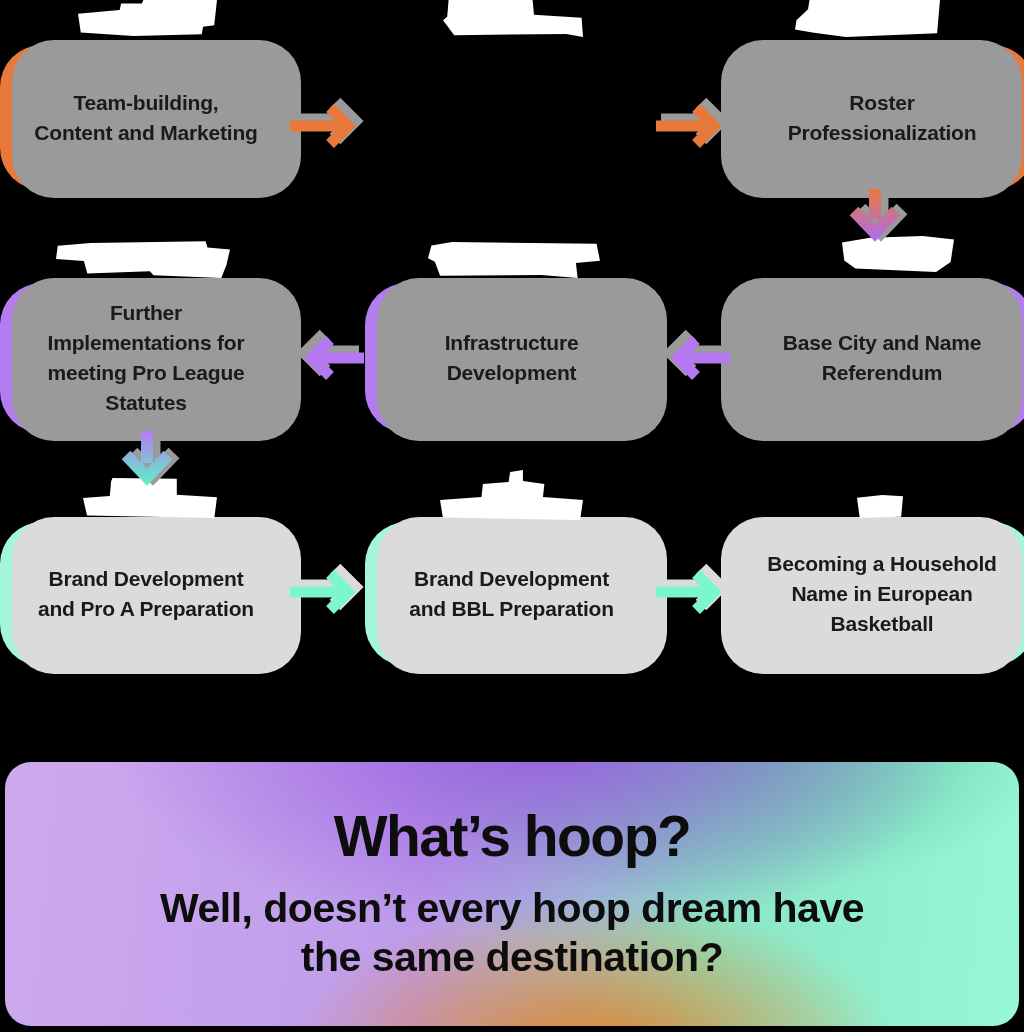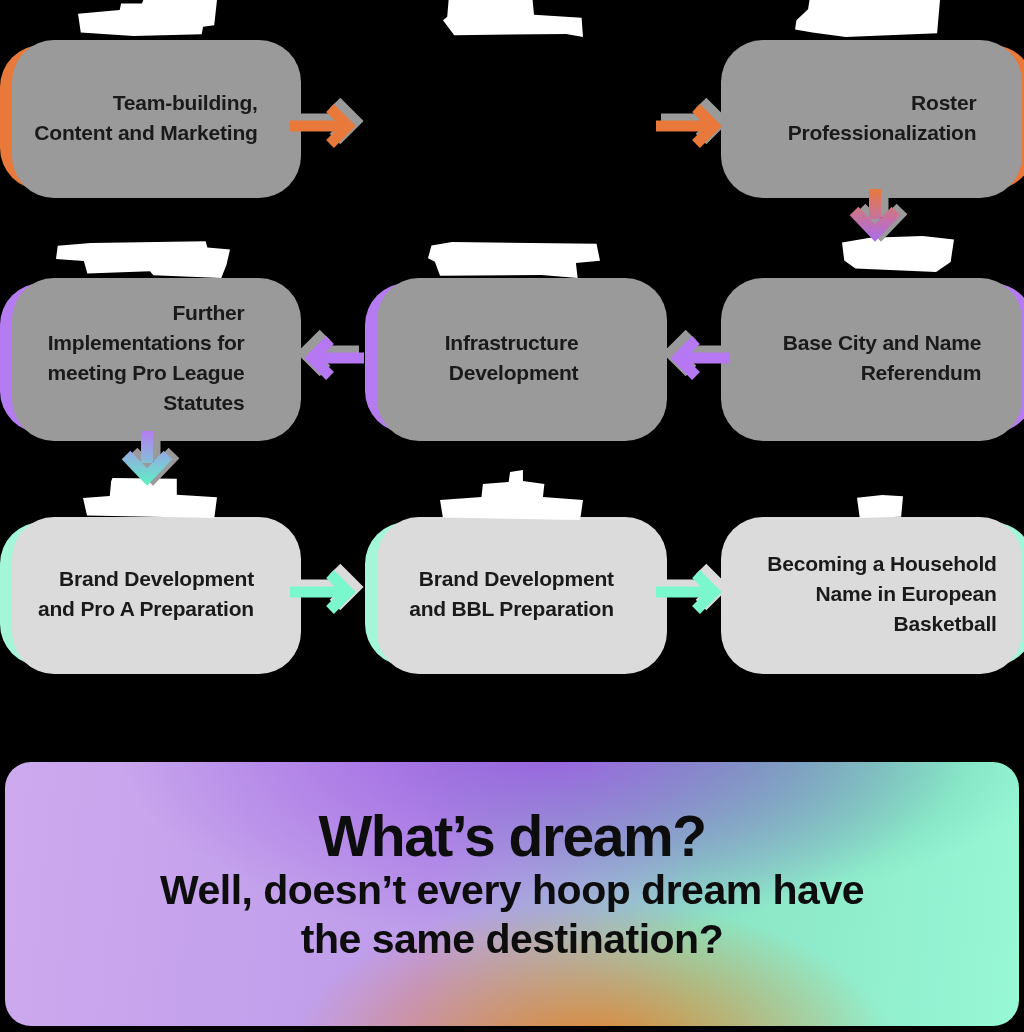--- a/index.html
+++ b/index.html
@@ -1,21 +1,21 @@
 <!DOCTYPE html>
 <html style="--orange: #E8793B; --purple: #B57CF2; --purple-arrow: #B678F2; --mint: #A4F6D9; --mint-arrow: #7BF7CE; --gray-shadow: #9A9A9A; --light-shadow: #DBDBDB; --label-white: #FFFFFF; --text-dark: #1A1A1A; --background: #000000; --banner-purple-light: #CDA9EE; --banner-purple-deep: #9C5FE2; --banner-mint: #97F8D6; --banner-teal: #5FBFA2; --banner-orange: #E2812A;"><head>
 <meta charset="utf-8">
 <style>
   html,body{margin:0;padding:0;background:#000;}
   .stage{position:relative;width:1024px;height:1032px;background:#000;overflow:hidden;
          font-family:"Liberation Sans","DejaVu Sans",sans-serif;}
 
   
   .box{position:absolute;z-index:1;border-radius:42px;display:flex;align-items:center;justify-content:center;
-       text-align:right;font-weight:700;font-size:21px;line-height:30px;letter-spacing:-0.2px;
+       text-align:center;font-weight:700;font-size:21px;line-height:30px;letter-spacing:-0.2px;
        color:var(--text-dark);white-space:pre-line;padding:0 30px;box-sizing:border-box;}
   .box::before{content:"";position:absolute;z-index:-1;border-radius:42px;
        inset:-5px -9px -8px 12px;background:var(--gray-shadow);}
   .colR.box::before{inset:-5px 12px -8px -9px;}
   .row1{background:var(--orange);}
   .row2{background:var(--purple);}
   .row3{background:var(--mint);}
   .row3.box::before{background:var(--light-shadow);}
 
   .b1{left:0;top:45px;width:292px;height:145px;}
@@ -63,21 +63,21 @@
 
   
   .banner{position:absolute;left:5px;top:762px;width:1014px;height:264px;border-radius:26px;
     background:
       radial-gradient(42% 75% at 53% -8%, #9c5fe2 0%, rgba(156,95,226,0) 100%),
       radial-gradient(30% 60% at 58% 112%, #e2812a 0%, rgba(226,129,42,0) 100%),
       radial-gradient(34% 60% at 70% -8%, #5fbfa2 0%, rgba(95,191,162,0) 100%),
       linear-gradient(96deg, #cda9ee 0%, #bd9cea 42%, #8ae4c4 68%, #97f8d6 100%);
     display:flex;flex-direction:column;align-items:center;padding-top:44px;box-sizing:border-box;}
   .banner-title{font-weight:700;font-size:57px;letter-spacing:-1.5px;color:#0d0d0d;line-height:60px;}
-  .banner-sub{font-weight:700;font-size:41px;letter-spacing:-0.5px;color:#0d0d0d;
+  .banner-sub{margin-top:18px;font-weight:700;font-size:41px;letter-spacing:-0.5px;color:#0d0d0d;
     line-height:49px;text-align:center;white-space:pre-line;}
 </style>
 </head>
 <body>
 
 <div class="stage">
 
   <div class="box row1 b1">Team-building,
 Content and Marketing</div>
   <div class="box row1 b3 colR">Roster
@@ -201,18 +201,18 @@
         <path d="M3,30 H61"></path>
         <path d="M43,12 L61,30 L43,48"></path>
       </g>
     <g class="fg">
         <path d="M3,30 H61"></path>
         <path d="M43,12 L61,30 L43,48"></path>
       </g>
   </svg>
 
   <div class="banner">
-    <div class="banner-title">What’s dream?</div>
+    <div class="banner-title">What’s hoop?</div>
     <div class="banner-sub">Well, doesn’t every hoop dream have
 the same destination?</div>
   </div>
 
 </div>
 
 </body></html>

